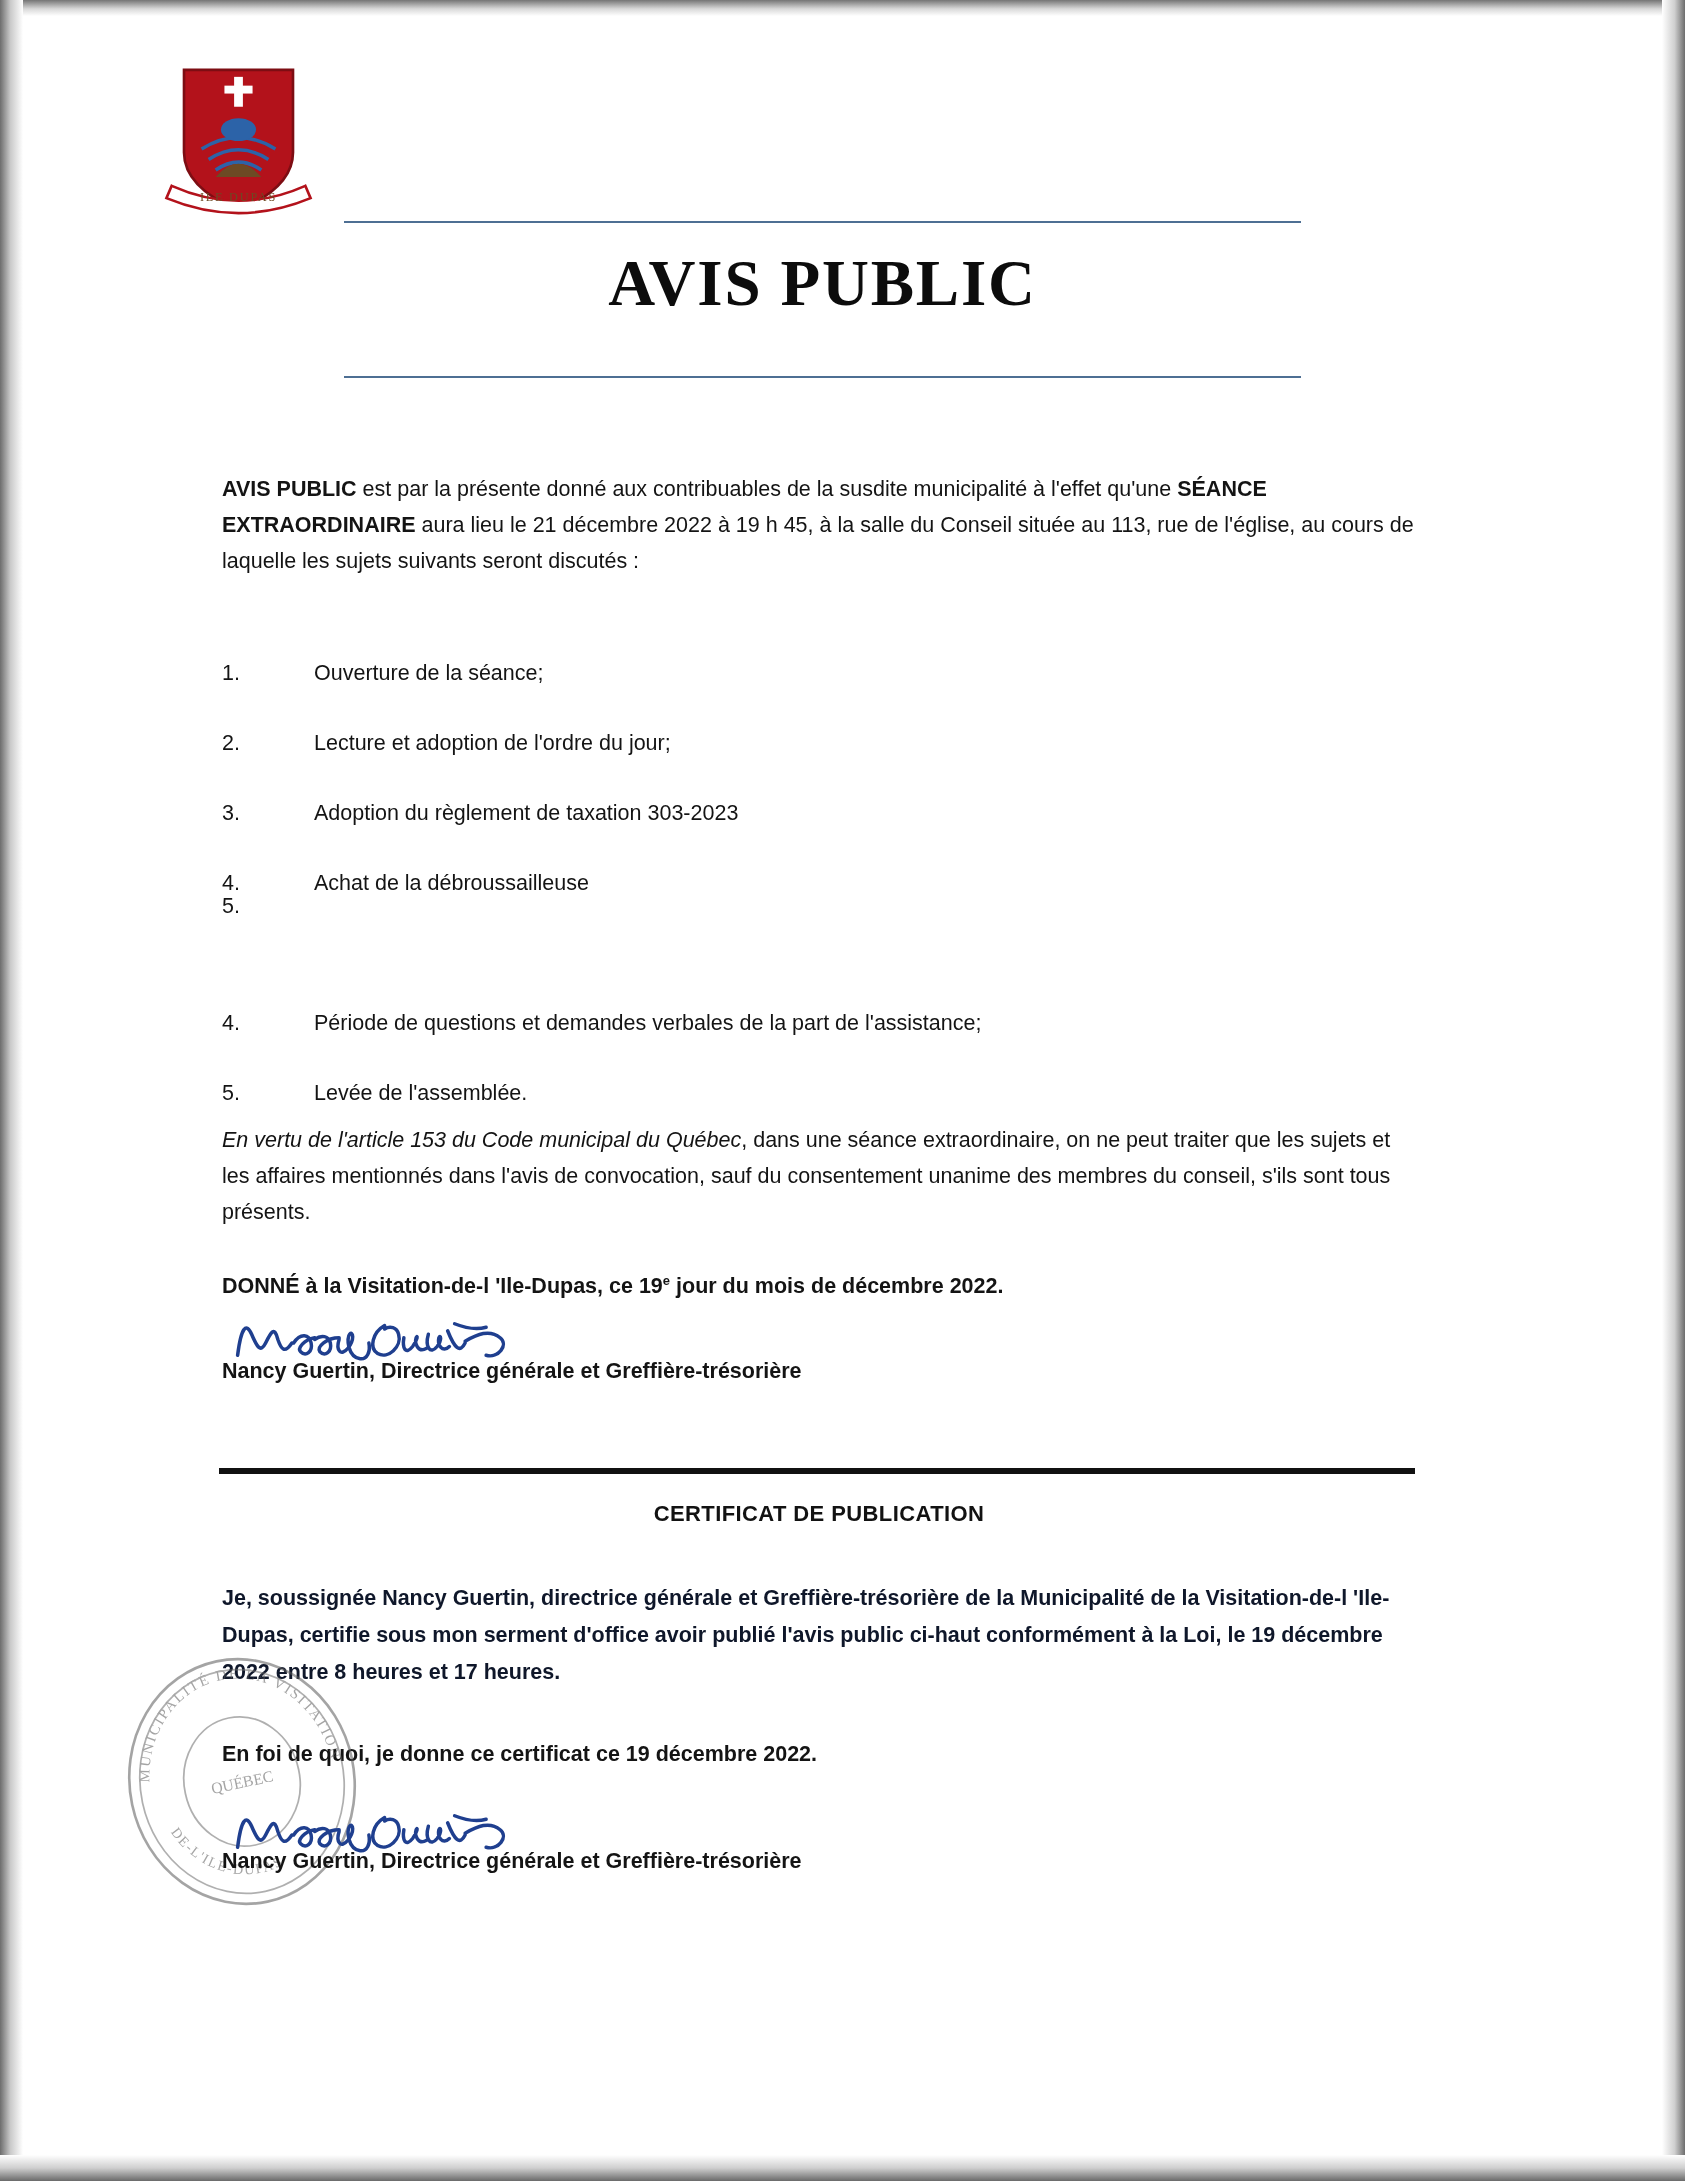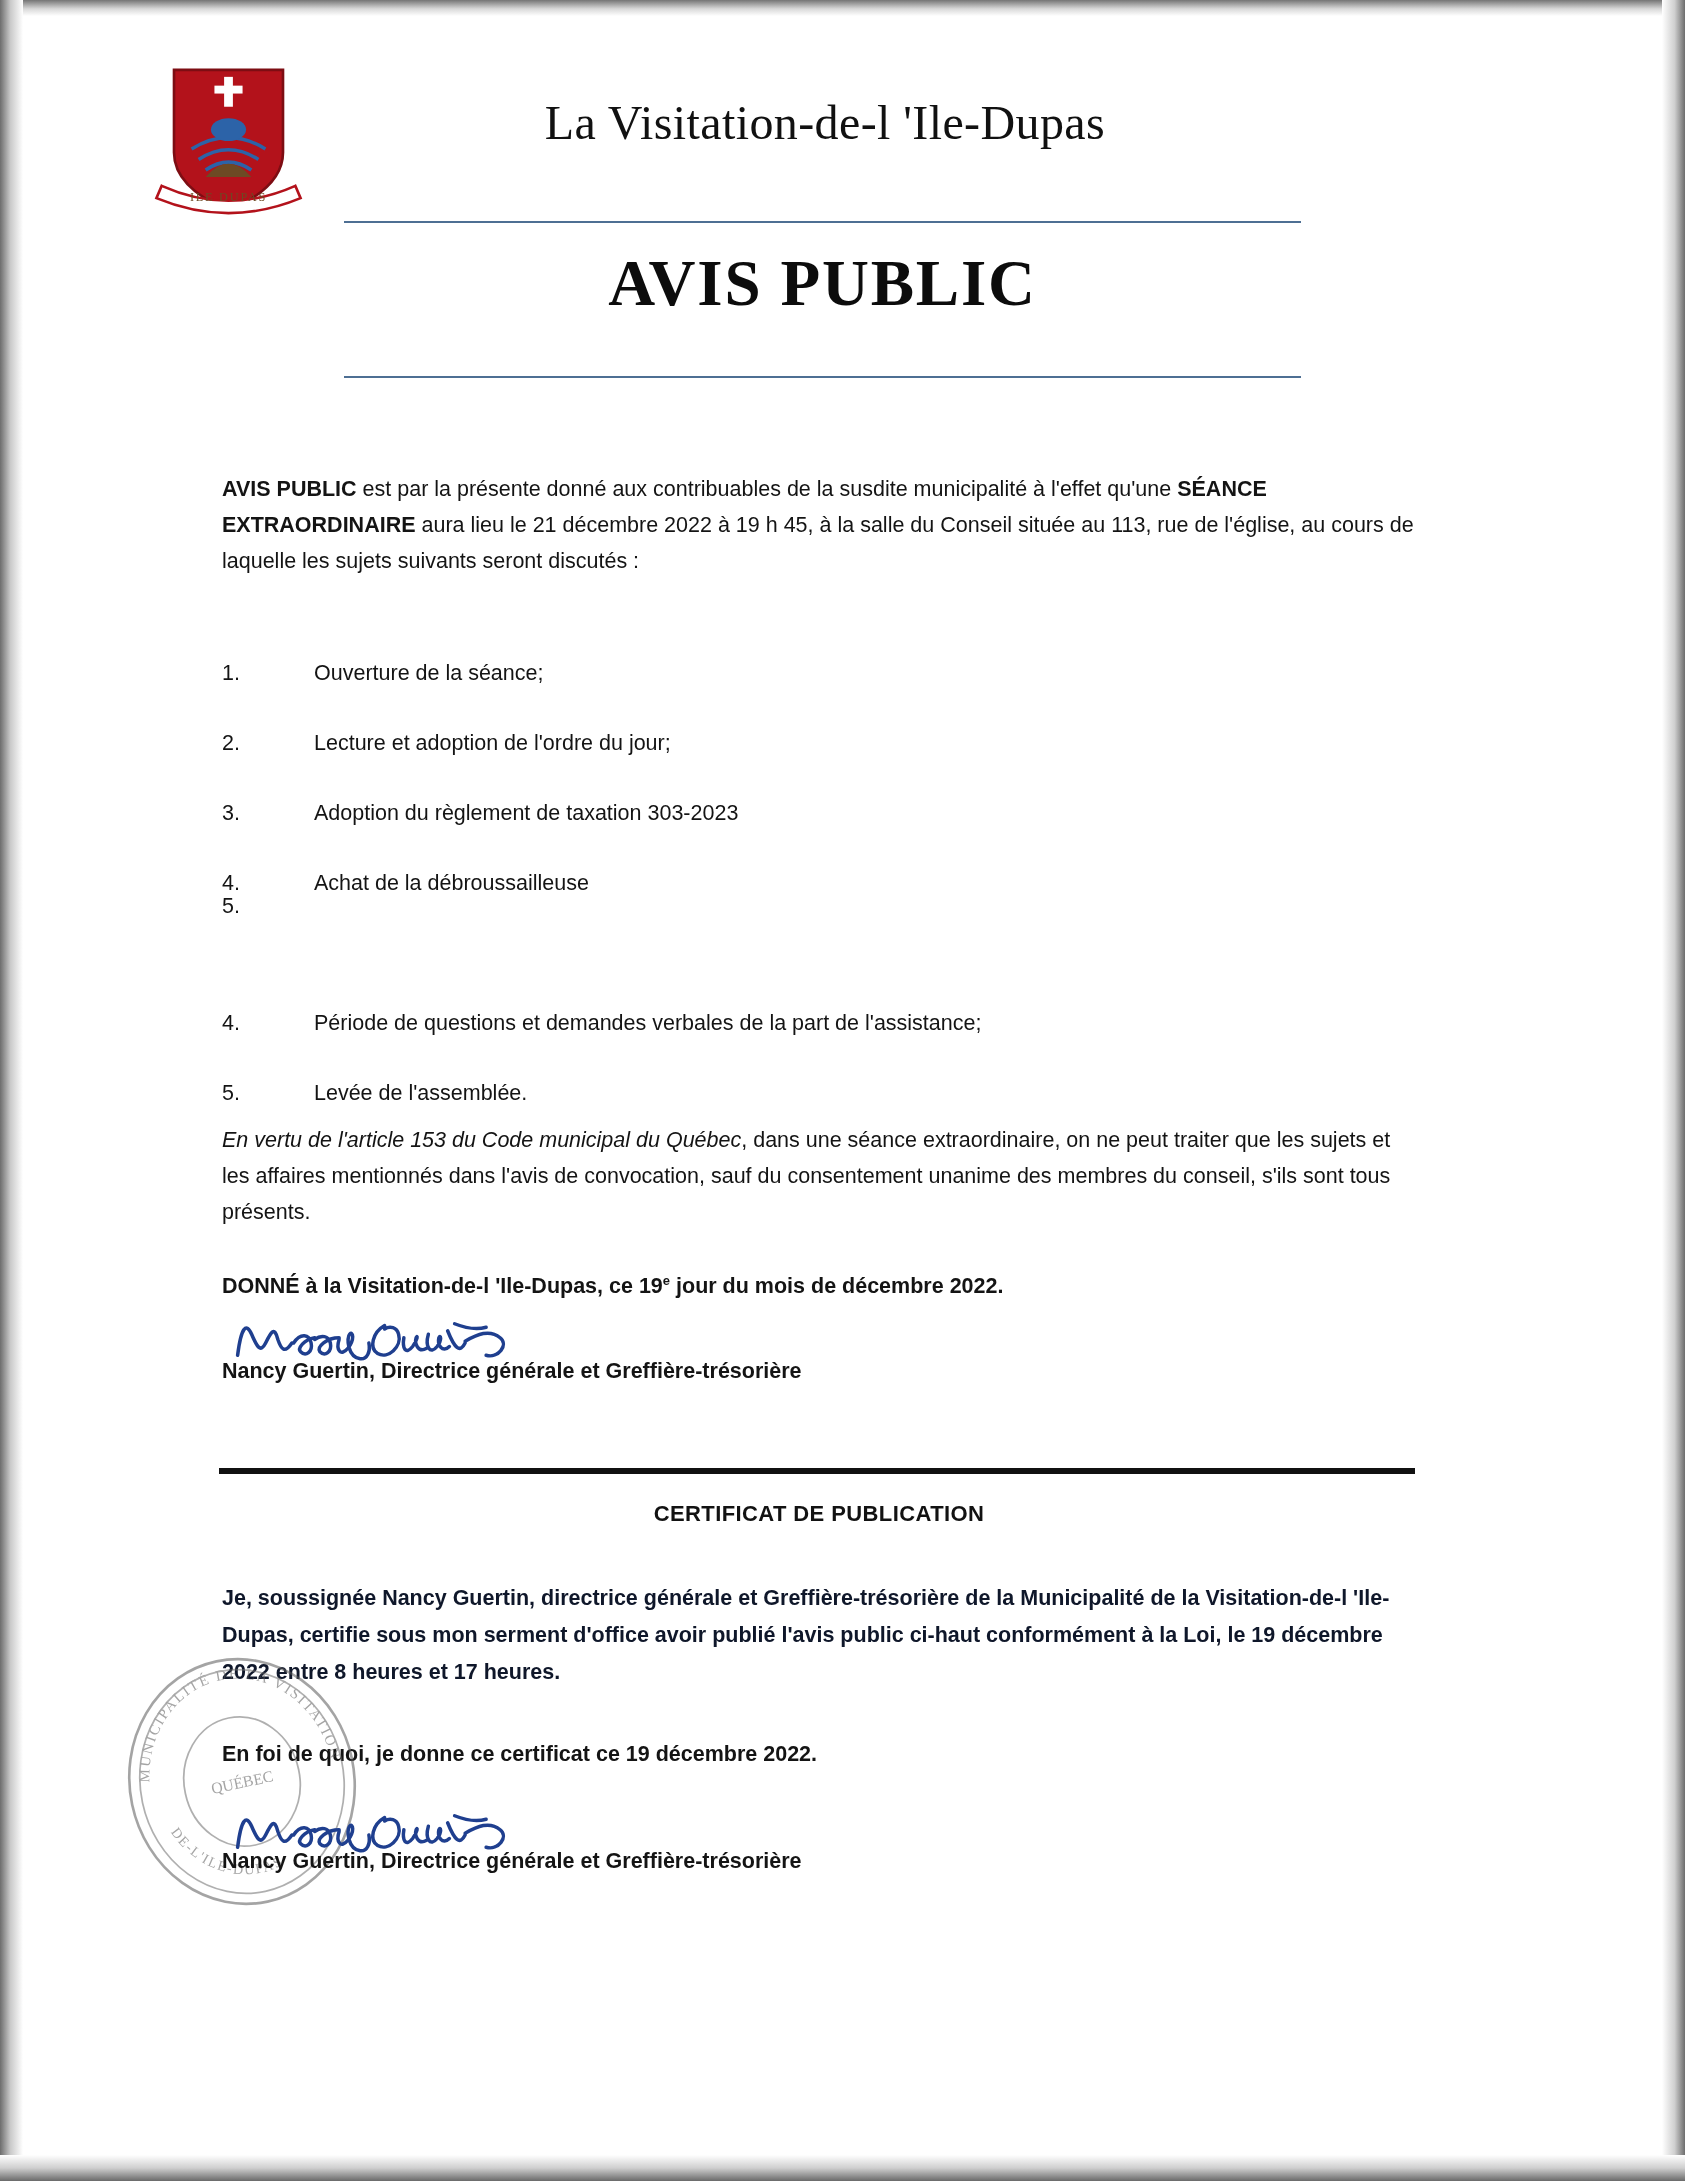--- a/index.html
+++ b/index.html
@@ -49,21 +49,21 @@
   .content {
     position: absolute;
     left: 0; top: 0;
     width: 1685px;
     height: 2181px;
   }
 
   
   .crest {
     position: absolute;
-    left: 137px;
+    left: 147px;
     top: 54px;
     width: 183px;
     height: 167px;
   }
   .crest svg { display: block; }
 
   .org-title {
     position: absolute;
     left: 351px;
     top: 95px;
@@ -263,21 +263,20 @@
         </g>
 
         <path d="M78 140 q26 -30 52 0 z" fill="#6d4a24"></path>
         <ellipse cx="104" cy="86" rx="20" ry="13" fill="#2c63a8"></ellipse>
 
         <path d="M28 150 q76 34 152 0 l6 14 q-82 34 -164 0 z" fill="#ffffff" stroke="#b3121b" stroke-width="3"></path>
         <text x="104" y="167" text-anchor="middle" font-family="Liberation Serif, serif" font-size="14" fill="#6d4a24" letter-spacing="2">ILE DUPAS</text>
       </svg>
     </div>
 
-    <div class="org-title">La Visitation-de-l 'Ile-Dupas</div>
 
     <div class="rule-top"></div>
     <div class="doc-title">AVIS PUBLIC</div>
     <div class="rule-bottom"></div>
 
     <div class="body-text"><b>AVIS PUBLIC</b> est par la présente donné aux contribuables de la susdite municipalité à l'effet qu'une <b>SÉANCE EXTRAORDINAIRE</b> aura lieu le 21 décembre 2022 à 19 h 45, à la salle du Conseil située au 113, rue de l'église, au cours de laquelle les sujets suivants seront discutés :</div>
 
     <div class="agenda">
       <div class="agenda-row">
         <span class="agenda-num">1.</span>

